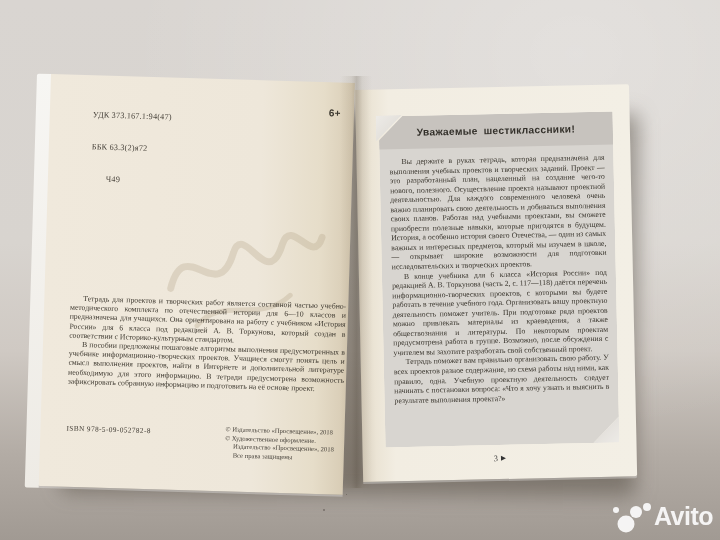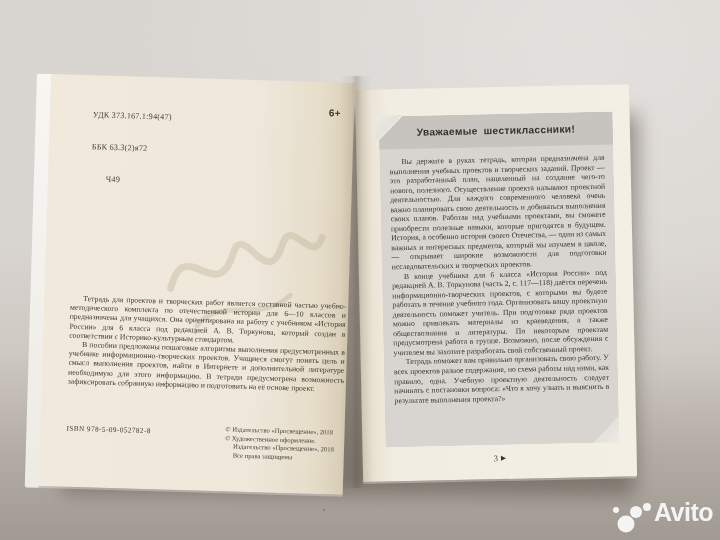--- a/index.html
+++ b/index.html
@@ -56,21 +56,21 @@
   .fold-tl{left:20px;top:26px;background:linear-gradient(135deg,#edebe7,#dcd8d2);
     clip-path:polygon(0 0,100% 0,0 100%);filter:drop-shadow(1px 1px 1px rgba(0,0,0,.18));}
   .fold-br{left:231px;top:332px;background:linear-gradient(315deg,#edebe7,#dcd8d2);
     clip-path:polygon(100% 0,100% 100%,0 100%);filter:drop-shadow(-1px -1px 1px rgba(0,0,0,.15));}
   .footer{position:absolute;top:366px;left:0;width:100%;display:flex;justify-content:center;
     align-items:center;gap:3px;}
   .page-number{font-size:8.5px;color:#3c3c3c;}
   .page-marker{font-size:6.5px;color:#333;line-height:1;}
 
   
-  .watermark{position:absolute;right:7px;bottom:7px;display:flex;align-items:flex-start;gap:2px;
+  .watermark{position:absolute;right:7px;bottom:7px;display:flex;align-items:center;gap:2px;
     z-index:20;opacity:.92;}
   .wm-label{font-family:"Liberation Sans",sans-serif;font-weight:bold;font-size:25px;
     letter-spacing:-.5px;color:#fcfcfc;line-height:.95;}
 </style>
 </head>
 <body>
 
 <div class="stage">
 
   <div class="book-shadow"></div>

